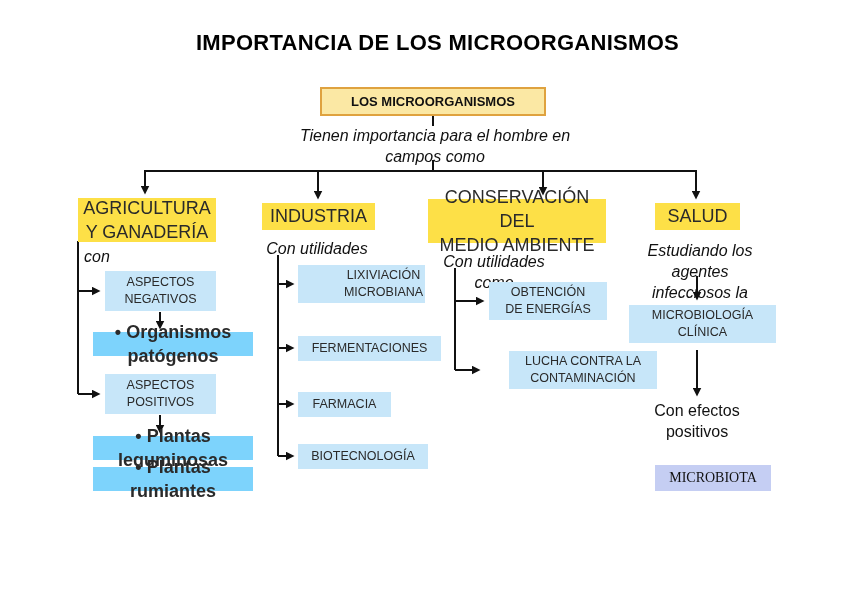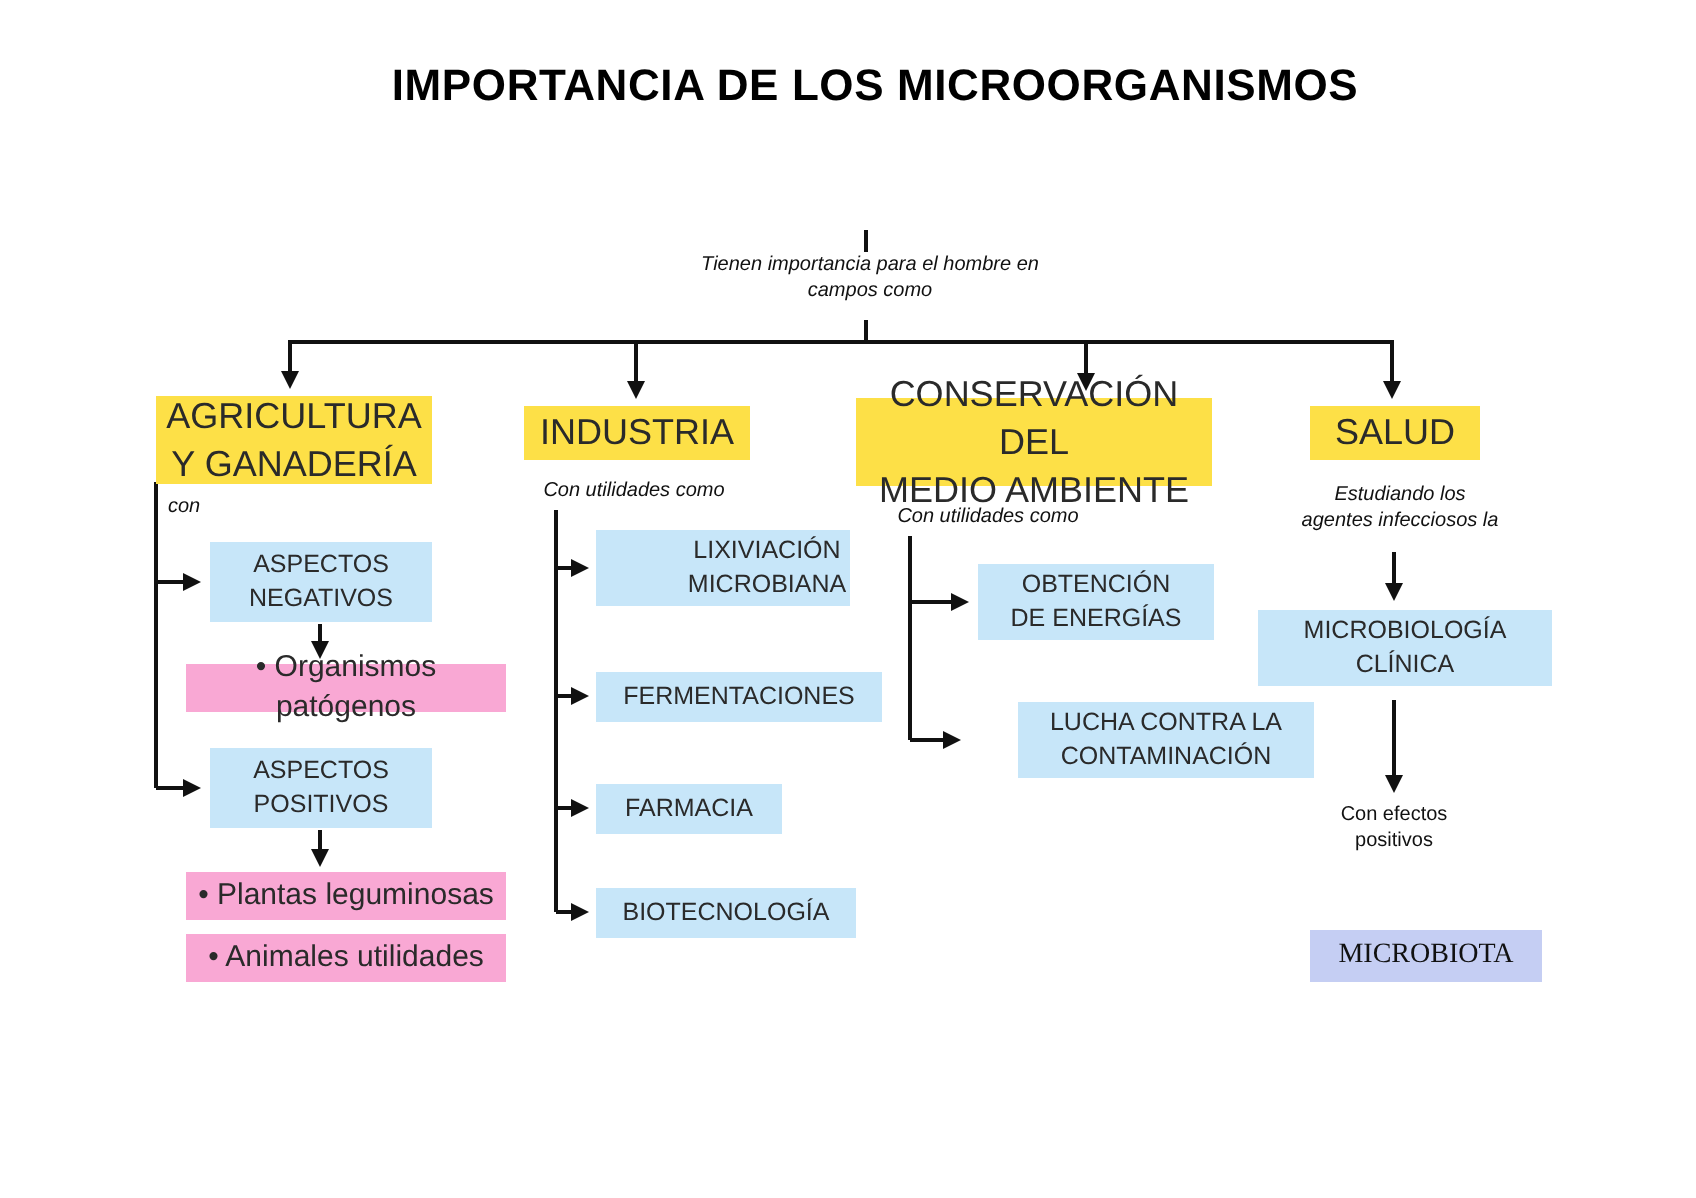--- a/index.html
+++ b/index.html
@@ -7,23 +7,23 @@
   body { font-family: "Liberation Sans", sans-serif; }
   .canvas { position: relative; width: 848px; height: 599px; background: #ffffff; overflow: hidden; }
   .title { position: absolute; left: 0; top: 30px; width: 100%; text-align: center;
            font-size: 22px; font-weight: bold; color: #000; letter-spacing: 0.3px; padding-left: 27px; }
   svg.connectors { position: absolute; left: 0; top: 0; z-index: 1; }
   .box { position: absolute; z-index: 2; display: flex; align-items: center; justify-content: center;
          text-align: center; white-space: pre-line; line-height: 1.35; color: #2a2a2a; }
   .root-box { background: #FBE8A4; border: 2px solid #DFA23F; font-weight: bold; font-size: 13px; color: #111; }
   .cat { background: #fde047; font-size: 18px; }
   .detail { background: #C7E6F9; font-size: 12.5px; }
-  .example { background: #f9a8d4; font-size: 15px; }
+  .example { background: #7dd3fc; font-size: 18px; font-weight: bold; }
   .microbiota-box { background: #C5CEF3; font-family: "Liberation Serif", serif; font-size: 14px; color: #111; }
-  .note { position: absolute; z-index: 2; font-style: italic; font-size: 10px; color: #111;
+  .note { position: absolute; z-index: 2; font-style: italic; font-size: 16px; color: #111;
           text-align: center; white-space: pre-line; line-height: 1.3; }
   .note-plain { font-style: normal; }
   .white-bg { background: #ffffff; }
   .left { text-align: left; justify-content: flex-start; }
 </style>
 </head>
 <body>
 
 <div class="canvas">
 
@@ -61,20 +61,21 @@
       <line x1="455" y1="370" x2="478" y2="370" marker-end="url(#ah)"></line>
     </g>
     <g stroke="#111" stroke-width="2">
       <line x1="697" y1="276" x2="697" y2="298" marker-end="url(#ah)"></line>
       <line x1="697" y1="350" x2="697" y2="394" marker-end="url(#ah)"></line>
     </g>
   </svg>
 
   <div class="title">IMPORTANCIA DE LOS MICROORGANISMOS</div>
 
+  <div class="box root-box" style="left:320px; top:87px; width:226px; height:29px;">LOS MICROORGANISMOS</div>
   <div class="note white-bg" style="left:295px; top:126px; width:280px; height:34px;">Tienen importancia para el hombre en
 campos como</div>
 
   <div class="box cat" style="left:78px; top:198px; width:138px; height:44px;">AGRICULTURA
 Y GANADERÍA</div>
   <div class="box cat" style="left:262px; top:203px; width:113px; height:27px;">INDUSTRIA</div>
   <div class="box cat" style="left:428px; top:199px; width:178px; height:44px;">CONSERVACIÓN DEL
 MEDIO AMBIENTE</div>
   <div class="box cat" style="left:655px; top:203px; width:85px; height:27px;">SALUD</div>
 
@@ -83,21 +84,21 @@
   <div class="note" style="left:430px; top:252px; width:128px; height:16px;">Con utilidades como</div>
   <div class="note" style="left:634px; top:241px; width:132px; height:32px;">Estudiando los
 agentes infecciosos la</div>
 
   <div class="box detail" style="left:105px; top:271px; width:111px; height:40px;">ASPECTOS
 NEGATIVOS</div>
   <div class="box example" style="left:93px; top:332px; width:160px; height:24px;">• Organismos patógenos</div>
   <div class="box detail" style="left:105px; top:374px; width:111px; height:40px;">ASPECTOS
 POSITIVOS</div>
   <div class="box example" style="left:93px; top:436px; width:160px; height:24px;">• Plantas leguminosas</div>
-  <div class="box example" style="left:93px; top:467px; width:160px; height:24px;">• Animales utilidades</div>
+  <div class="box example" style="left:93px; top:467px; width:160px; height:24px;">• Plantas rumiantes</div>
 
   <div class="box detail" style="left:298px; top:265px; width:127px; height:38px;padding-left:44px;">LIXIVIACIÓN
 MICROBIANA</div>
   <div class="box detail" style="left:298px; top:336px; width:143px; height:25px;">FERMENTACIONES</div>
   <div class="box detail" style="left:298px; top:392px; width:93px; height:25px;">FARMACIA</div>
   <div class="box detail" style="left:298px; top:444px; width:130px; height:25px;">BIOTECNOLOGÍA</div>
 
   <div class="box detail" style="left:489px; top:282px; width:118px; height:38px;">OBTENCIÓN
 DE ENERGÍAS</div>
   <div class="box detail" style="left:485px; top:351px; width:148px; height:38px;margin-left:24px;">LUCHA CONTRA LA

